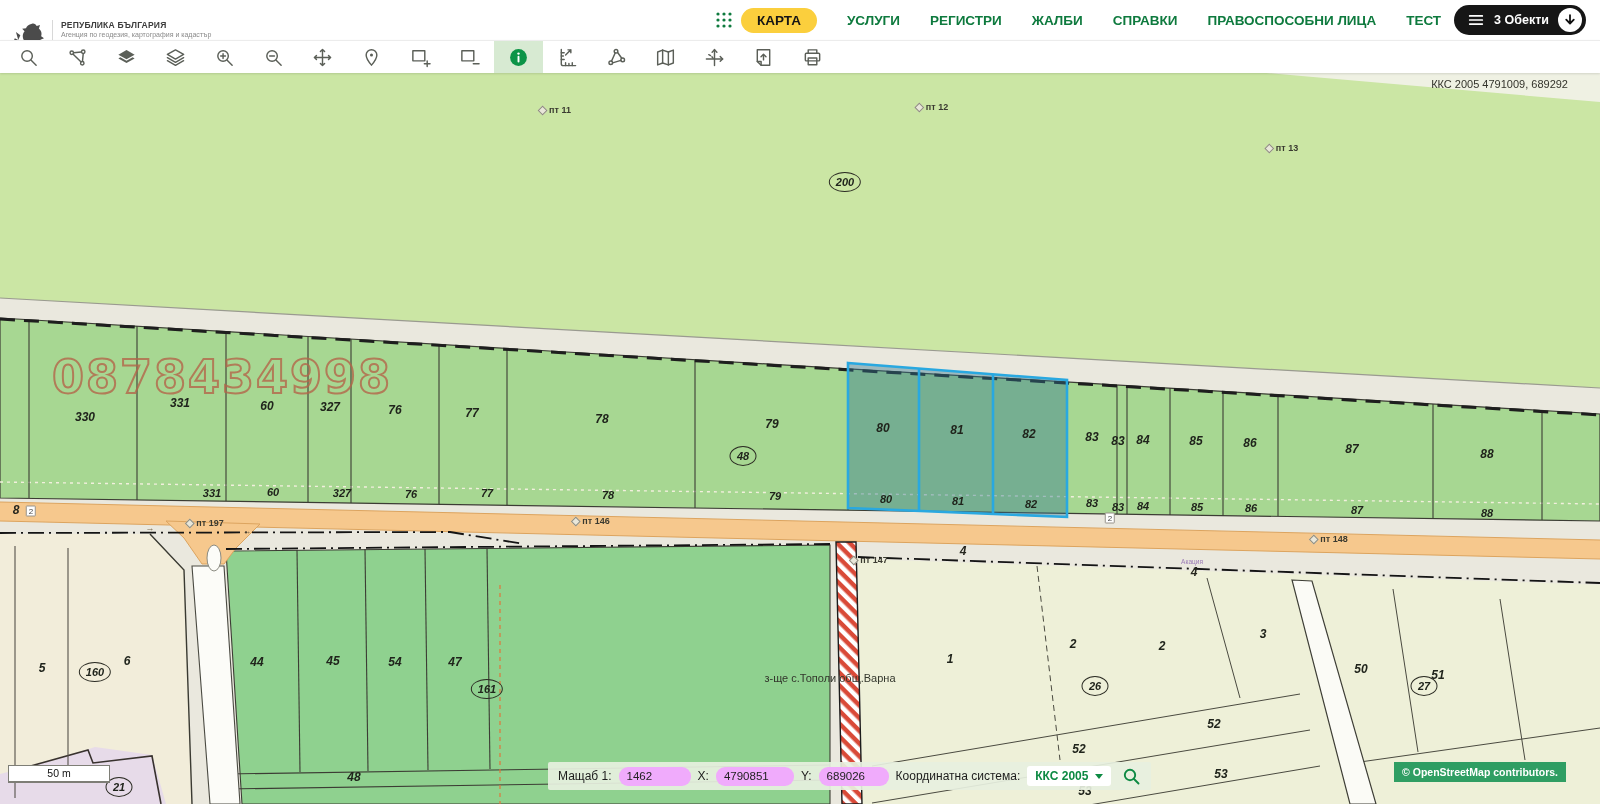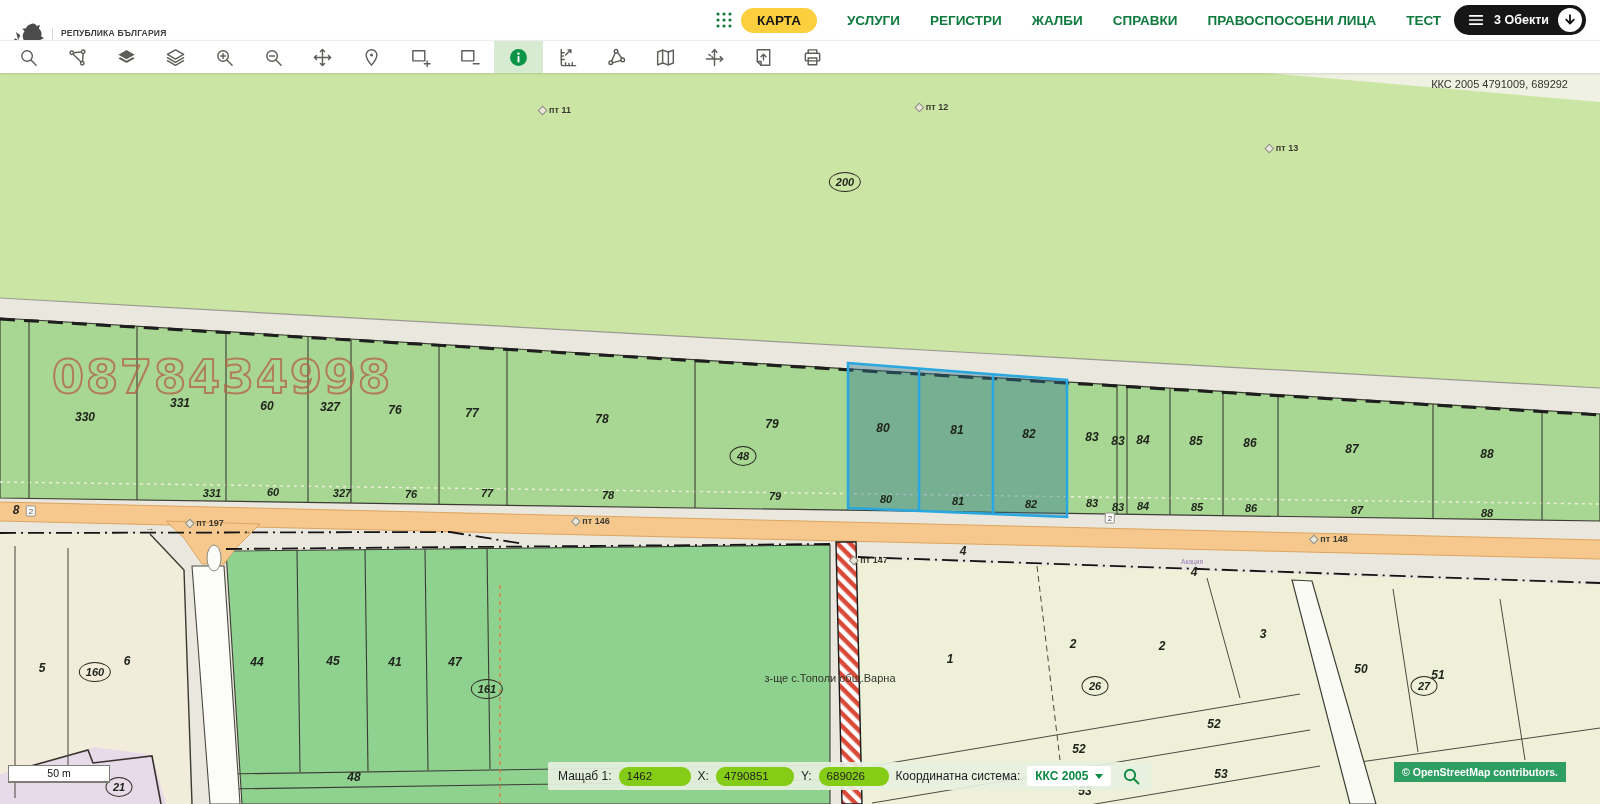--- a/index.html
+++ b/index.html
@@ -1,21 +1,21 @@
 <!DOCTYPE html>
 <html><head>
 <meta charset="utf-8">
 <style>
   html,body{margin:0;padding:0;width:1600px;height:804px;overflow:hidden;background:#fff;
     font-family:"Liberation Sans",sans-serif;}
   .app{width:1600px;height:804px;position:relative;}
 
   
   header{height:40px;display:flex;align-items:center;padding:0 14px 0 10px;background:#fff;position:relative;z-index:30;}
-  .logo{display:flex;align-items:flex-end;gap:8px;margin-top:34px;}
+  .logo{display:flex;align-items:flex-start;gap:8px;margin-top:34px;}
   .logo-divider{width:1px;height:26px;background:#d8d8d8;}
   .logo-text .l1{font-size:8.5px;font-weight:bold;color:#3c3c3c;letter-spacing:.2px;}
   .logo-text .l2,.logo-text .l3{font-size:7px;color:#8a8a8a;margin-top:1px;}
   nav{margin-left:auto;display:flex;align-items:center;gap:13px;}
   .apps-btn{display:flex;align-items:center;margin-right:-6px;cursor:pointer;}
   .nav-item{font-size:13.5px;font-weight:bold;color:#0e7a3e;cursor:pointer;white-space:nowrap;}
   .nav-item.active{background:#fbcf3d;color:#151515;padding:5px 16px;border-radius:14px;}
   .objects-pill{display:flex;align-items:center;gap:9px;background:#161616;border:none;color:#fff;
     border-radius:16px;height:30px;padding:0 4px 0 13px;cursor:pointer;}
   .objects-pill .lbl{font-size:12.5px;font-weight:bold;white-space:nowrap;}
@@ -49,21 +49,21 @@
     letter-spacing:2px;color:transparent;-webkit-text-stroke:2px #b4664a;opacity:.8;}
   .coord-readout{position:absolute;top:6px;right:32px;font-size:11px;color:#33332b;}
   .scalebar{position:absolute;left:8px;top:693px;width:100px;height:15px;background:#fff;border:1px solid #7e7e76;
     border-bottom-width:2px;font-size:10.5px;color:#111;text-align:center;line-height:15px;}
   .osm{position:absolute;right:34px;top:690px;height:20px;line-height:20px;background:#2f9e63;color:#fff;
     font-size:10.5px;font-weight:bold;padding:0 8px;cursor:pointer;}
 
   
   .statusbar{position:absolute;left:548px;top:690px;height:28px;display:flex;align-items:center;gap:7px;
     background:rgba(231,240,223,.92);border-radius:2px;padding:0 10px;font-size:12px;color:#1c1c1c;}
-  .statusbar input{border:none;border-radius:9px;height:19px;font-size:11.5px;padding:0 8px;background:#84cc16;
+  .statusbar input{border:none;border-radius:9px;height:19px;font-size:11.5px;padding:0 8px;background:#f0abfc;
     color:#222;font-family:"Liberation Sans",sans-serif;outline:none;}
   .in-scale{width:56px;} .in-x{width:62px;} .in-y{width:54px;}
   .crs-select{display:flex;align-items:center;gap:7px;background:#fff;border-radius:3px;height:20px;padding:0 8px;cursor:pointer;}
   .crs-select b{color:#0d8a43;font-size:12px;}
   .caret{width:0;height:0;border-left:4.5px solid transparent;border-right:4.5px solid transparent;border-top:5.5px solid #0d8a43;}
   .sb-search{display:flex;align-items:center;margin-left:4px;cursor:pointer;}
 </style>
 </head>
 <body>
 
@@ -343,21 +343,21 @@
         <span class="plabel" style="left: 1118px; top: 369px;">83</span>
         <span class="plabel" style="left: 1143px; top: 368px;">84</span>
         <span class="plabel" style="left: 1196px; top: 369px;">85</span>
         <span class="plabel" style="left: 1250px; top: 371px;">86</span>
         <span class="plabel" style="left: 1352px; top: 377px;">87</span>
         <span class="plabel" style="left: 1487px; top: 382px;">88</span>
         <span class="plabel" style="left: 42px; top: 596px;">5</span>
         <span class="plabel" style="left: 127px; top: 589px;">6</span>
         <span class="plabel" style="left: 257px; top: 590px;">44</span>
         <span class="plabel" style="left: 333px; top: 589px;">45</span>
-        <span class="plabel" style="left: 395px; top: 590px;">41</span>
+        <span class="plabel" style="left: 395px; top: 590px;">54</span>
         <span class="plabel" style="left: 455px; top: 590px;">47</span>
         <span class="plabel" style="left: 354px; top: 705px;">48</span>
         <span class="plabel" style="left: 950px; top: 587px;">1</span>
         <span class="plabel" style="left: 1073px; top: 572px;">2</span>
         <span class="plabel" style="left: 1162px; top: 574px;">2</span>
         <span class="plabel" style="left: 1263px; top: 562px;">3</span>
         <span class="plabel" style="left: 1214px; top: 652px;">52</span>
         <span class="plabel" style="left: 1079px; top: 677px;">52</span>
         <span class="plabel" style="left: 1221px; top: 702px;">53</span>
         <span class="plabel" style="left: 1085px; top: 719px;">53</span>

